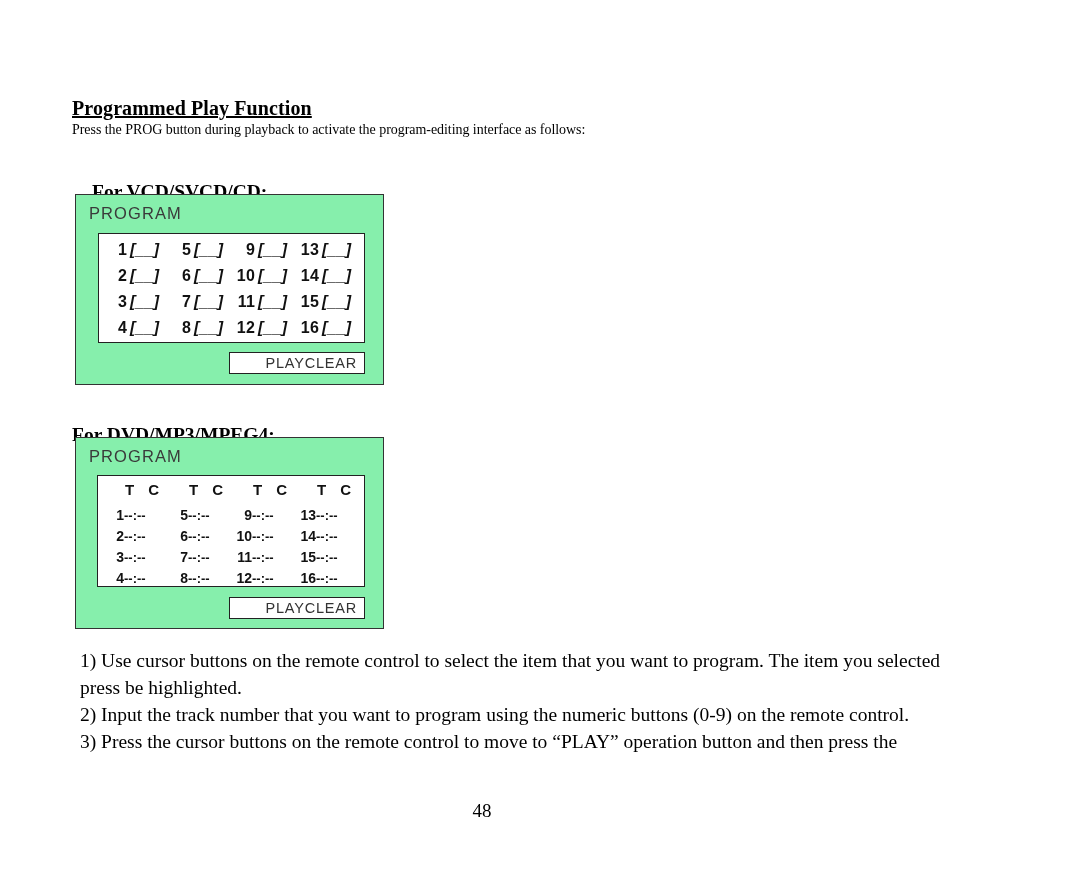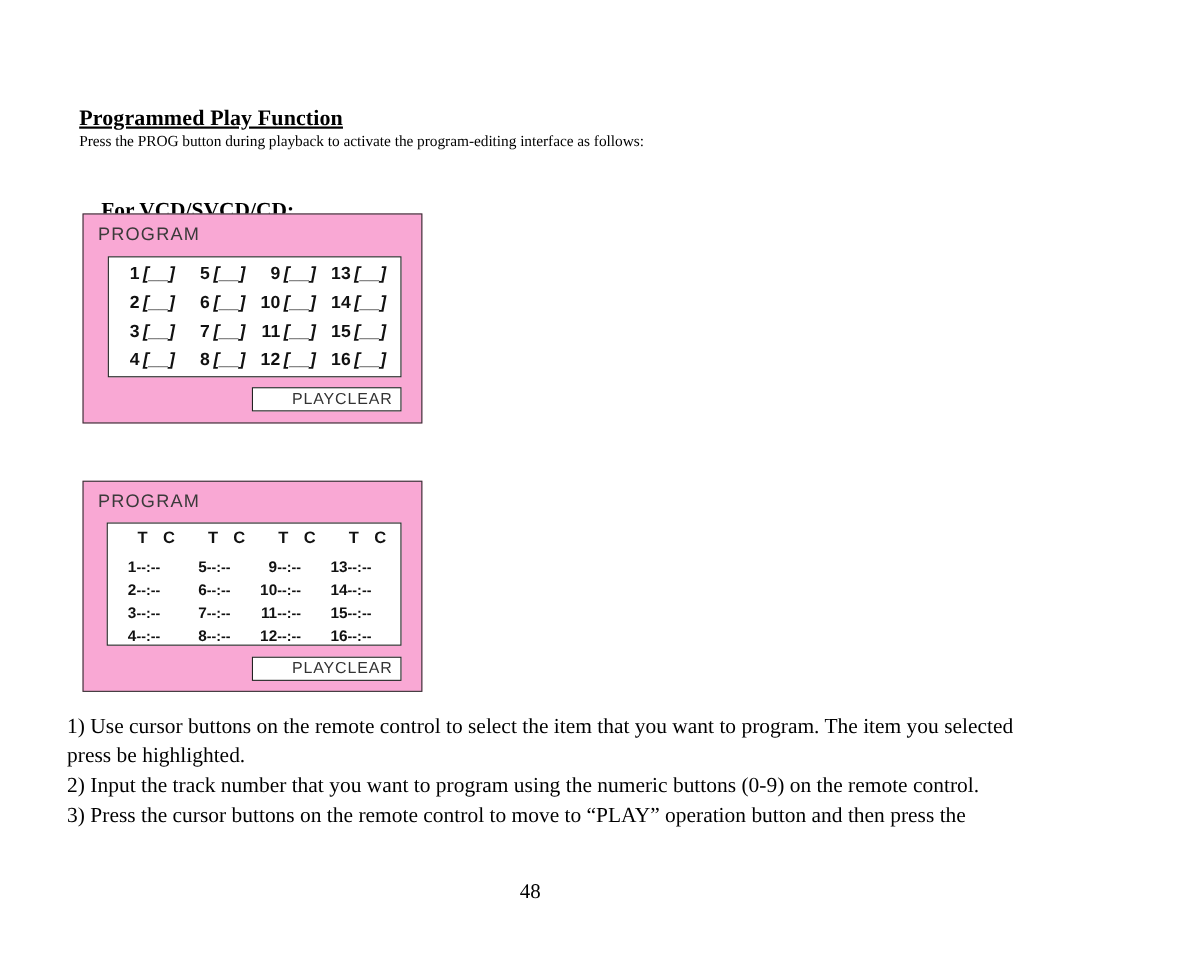--- a/index.html
+++ b/index.html
@@ -61,21 +61,21 @@
     font-size: 19.5px;
     font-weight: bold;
     white-space: nowrap;
   }
 
   
   .program-panel {
     position: absolute;
     box-sizing: border-box;
     border: 1.6px solid #333333;
-    background: #f9a8d4;
+    background: #86efac;
   }
   #panel-vcd {
     left: 75px;
     top: 194px;
     width: 309px;
     height: 191px;
   }
   #panel-dvd {
     left: 75px;
     top: 437px;
@@ -221,21 +221,21 @@
   #actions-dvd {
     left: 153px;
     top: 159px;
     width: 136px;
     height: 22px;
   }
 
   
   .instructions {
     position: absolute;
-    left: 61px;
+    left: 80px;
     top: 647px;
     width: 936px;
     font-size: 19.5px;
     line-height: 27px;
   }
   .instr-justify {
     text-align: justify;
     text-justify: inter-word;
   }
   .instr-line {
@@ -300,20 +300,21 @@
 
       </div>
     </div>
 
     <div class="action-bar" id="actions-vcd">
       <span>PLAY</span>
       <span>CLEAR</span>
     </div>
   </div>
 
+  <h3 class="sub-head-2">For DVD/MP3/MPEG4:</h3>
 
   <div class="program-panel" id="panel-dvd">
 
     <div class="panel-label">PROGRAM</div>
 
     <div class="grid-box" id="grid-dvd">
 
       <div class="tc-header">
         <span class="tc-header-cell">
           <span>T</span>

